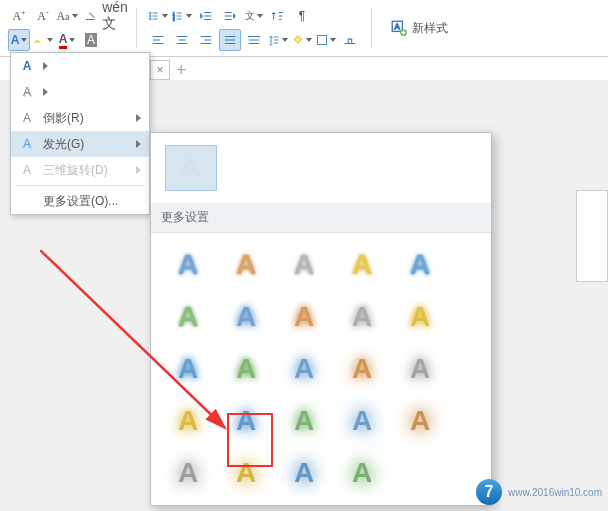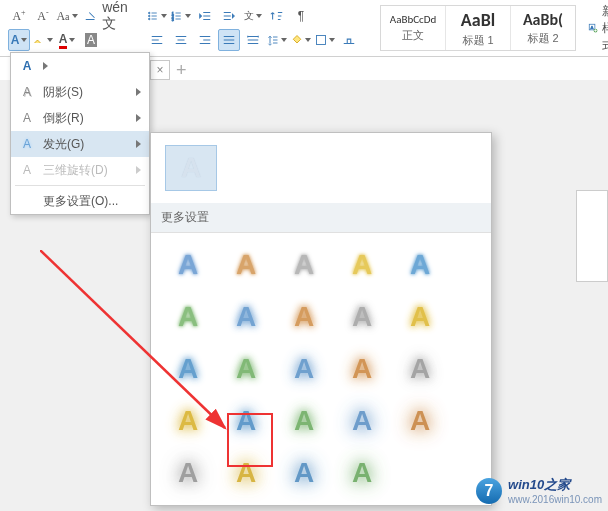--- a/index.html
+++ b/index.html
@@ -188,34 +188,20 @@
       <span class="ibtn">
           <svg class="ico" viewBox="0 0 16 16">
             <path d="M2 12h12M6 12V7h4v5"></path>
           </svg>
         </span>
     </div>
   </div>
 
   <div class="sep"></div>
 
-  <div class="styles">
-    <div class="stylecell">
-      <span class="sprev" style="font-size:11px">AaBbCcDd</span>
-      <span class="slabel">正文</span>
-    </div>
-    <div class="stylecell">
-      <span class="sprev" style="font-size:18px;font-weight:bold">AaBl</span>
-      <span class="slabel">标题 1</span>
-    </div>
-    <div class="stylecell">
-      <span class="sprev" style="font-size:16px;font-weight:bold">AaBb(</span>
-      <span class="slabel">标题 2</span>
-    </div>
-  </div>
 
   <div class="newstyle">
     <svg width="18" height="18" class="ico" viewBox="0 0 16 16">
         <rect x="2" y="2" width="9" height="9"></rect>
         <text x="4" y="9" font-size="7" fill="#3a7ab8">A</text>
         <circle cx="12" cy="12" r="3" fill="#6a6" stroke="none"></circle>
         <path d="M12 10v4M10 12h4" stroke="#fff"></path>
       </svg>
     <span>新样式</span>
   </div>
@@ -230,21 +216,20 @@
   <div class="page"></div>
 </div>
 
 <div class="menu">
   <div class="mi">
     <span class="micon" style="color:#2e6fb0;font-weight:bold">A</span>
     <span class="arrow"></span>
   </div>
   <div class="mi">
     <span class="micon" style="color:#888;text-shadow:1px 1px #ccc">A</span>
-    <span class="mlabel">阴影(S)</span>
     <span class="arrow"></span>
   </div>
   <div class="mi">
     <span class="micon" style="color:#888">A</span>
     <span class="mlabel">倒影(R)</span>
     <span class="arrow"></span>
   </div>
   <div class="mi hover">
     <span class="micon" style="color:#6aa3d6;text-shadow:0 0 3px #9cf">A</span>
     <span class="mlabel">发光(G)</span>
@@ -302,16 +287,15 @@
       <marker id="ah" markerWidth="10" markerHeight="10" refX="8" refY="3" orient="auto">
         <path d="M0,0 L0,6 L9,3 z" fill="#e33"></path>
       </marker>
     </defs>
   <line x1="0" y1="0" x2="185" y2="178" stroke="#e33" stroke-width="2.5" marker-end="url(#ah)"></line>
 </svg>
 
 <div class="watermark">
   <span class="ball">7</span>
   <span>
-    <div style="font-weight:bold;font-style:italic">win10之家</div>
     <div class="line2">www.2016win10.com</div>
   </span>
 </div>
 
 </body></html>

